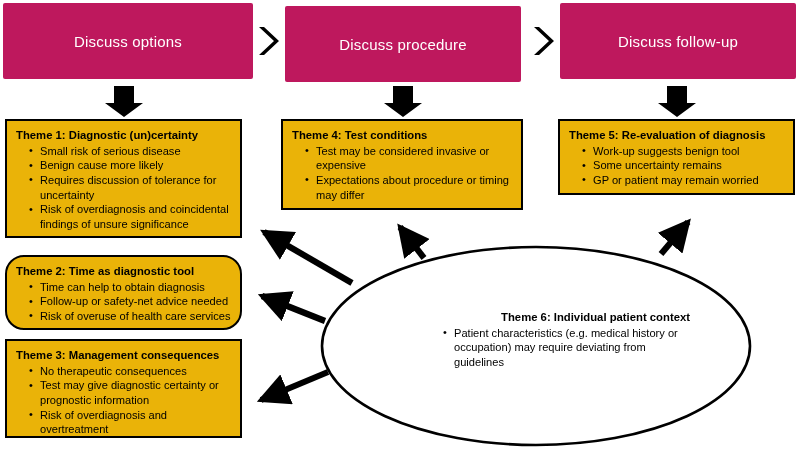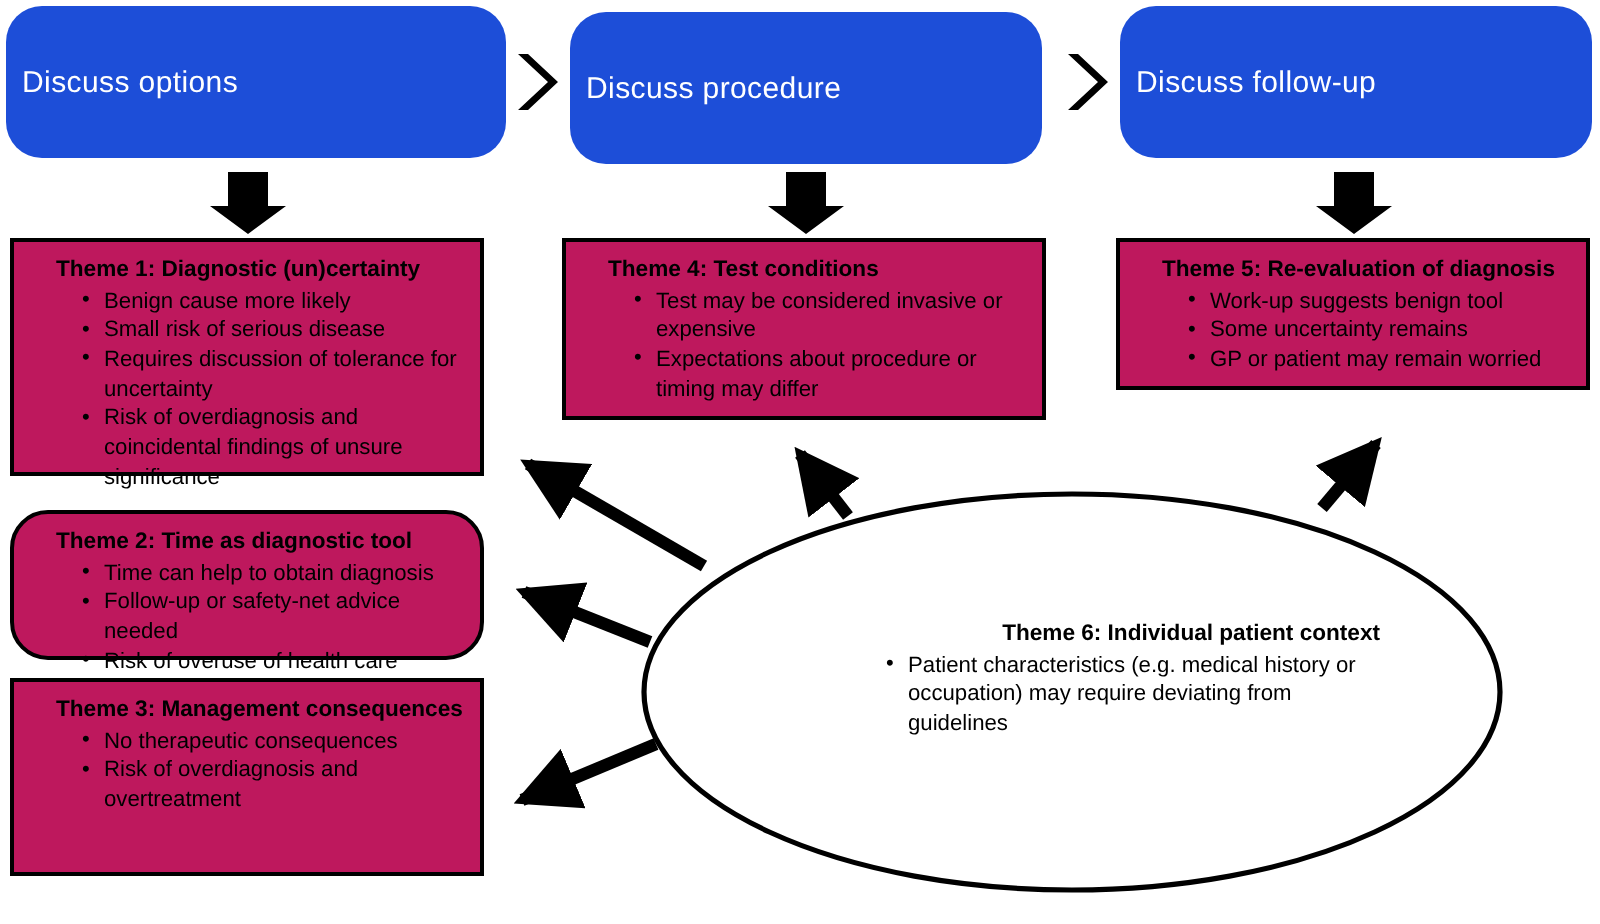--- a/index.html
+++ b/index.html
@@ -22,43 +22,43 @@
     left: 0;
     top: 0;
     width: 800px;
     height: 462px;
     pointer-events: none;
   }
 
   
   .stage {
     position: absolute;
-    background: #1d4ed8;
-    border-radius: 18px;
+    background: #be185d;
+    border-radius: 2px;
     color: #ffffff;
     display: flex;
     align-items: center;
-    justify-content: flex-start;
+    justify-content: center;
     text-align: center;
     font-size: 15px;
     font-weight: 400;
     letter-spacing: 0.2px;
   }
   .stage-label {
     display: block;
     padding: 0 8px;
   }
 
   
   .theme-box {
     position: absolute;
-    background: #be185d;
+    background: #eab308;
     border: 2.5px solid #000000;
     box-sizing: border-box;
-    padding: 7px 8px 6px 21px;
+    padding: 7px 8px 6px 9px;
   }
   .theme-title {
     font-size: 11.3px;
     font-weight: bold;
     color: #000000;
     line-height: 1.3;
     margin-bottom: 1px;
     white-space: nowrap;
   }
   ul.theme-list {
@@ -105,40 +105,41 @@
     <span class="stage-label">Discuss procedure</span>
   </div>
 
   <div class="stage" style="left:560px; top:3px; width:236px; height:76px;">
     <span class="stage-label">Discuss follow-up</span>
   </div>
 
   <div class="theme-box" style="left:5px; top:119px; width:237px; height:119px;">
     <div class="theme-title">Theme 1: Diagnostic (un)certainty</div>
     <ul class="theme-list">
+      <li>Small risk of serious disease</li>
       <li>Benign cause more likely</li>
-      <li>Small risk of serious disease</li>
       <li>Requires discussion of tolerance for uncertainty</li>
       <li>Risk of overdiagnosis and coincidental findings of unsure significance</li>
     </ul>
   </div>
 
   <div class="theme-box" style="left:5px; top:255px; width:237px; height:75px;border-radius:19px;">
     <div class="theme-title">Theme 2: Time as diagnostic tool</div>
     <ul class="theme-list">
       <li>Time can help to obtain diagnosis</li>
       <li>Follow-up or safety-net advice needed</li>
       <li>Risk of overuse of health care services</li>
     </ul>
   </div>
 
   <div class="theme-box" style="left:5px; top:339px; width:237px; height:99px;">
     <div class="theme-title">Theme 3: Management consequences</div>
     <ul class="theme-list">
       <li>No therapeutic consequences</li>
+      <li>Test may give diagnostic certainty or prognostic information</li>
       <li>Risk of overdiagnosis and overtreatment</li>
     </ul>
   </div>
 
   <div class="theme-box" style="left:281px; top:119px; width:242px; height:91px;">
     <div class="theme-title">Theme 4: Test conditions</div>
     <ul class="theme-list">
       <li>Test may be considered invasive or expensive</li>
       <li>Expectations about procedure or timing may differ</li>
     </ul>

